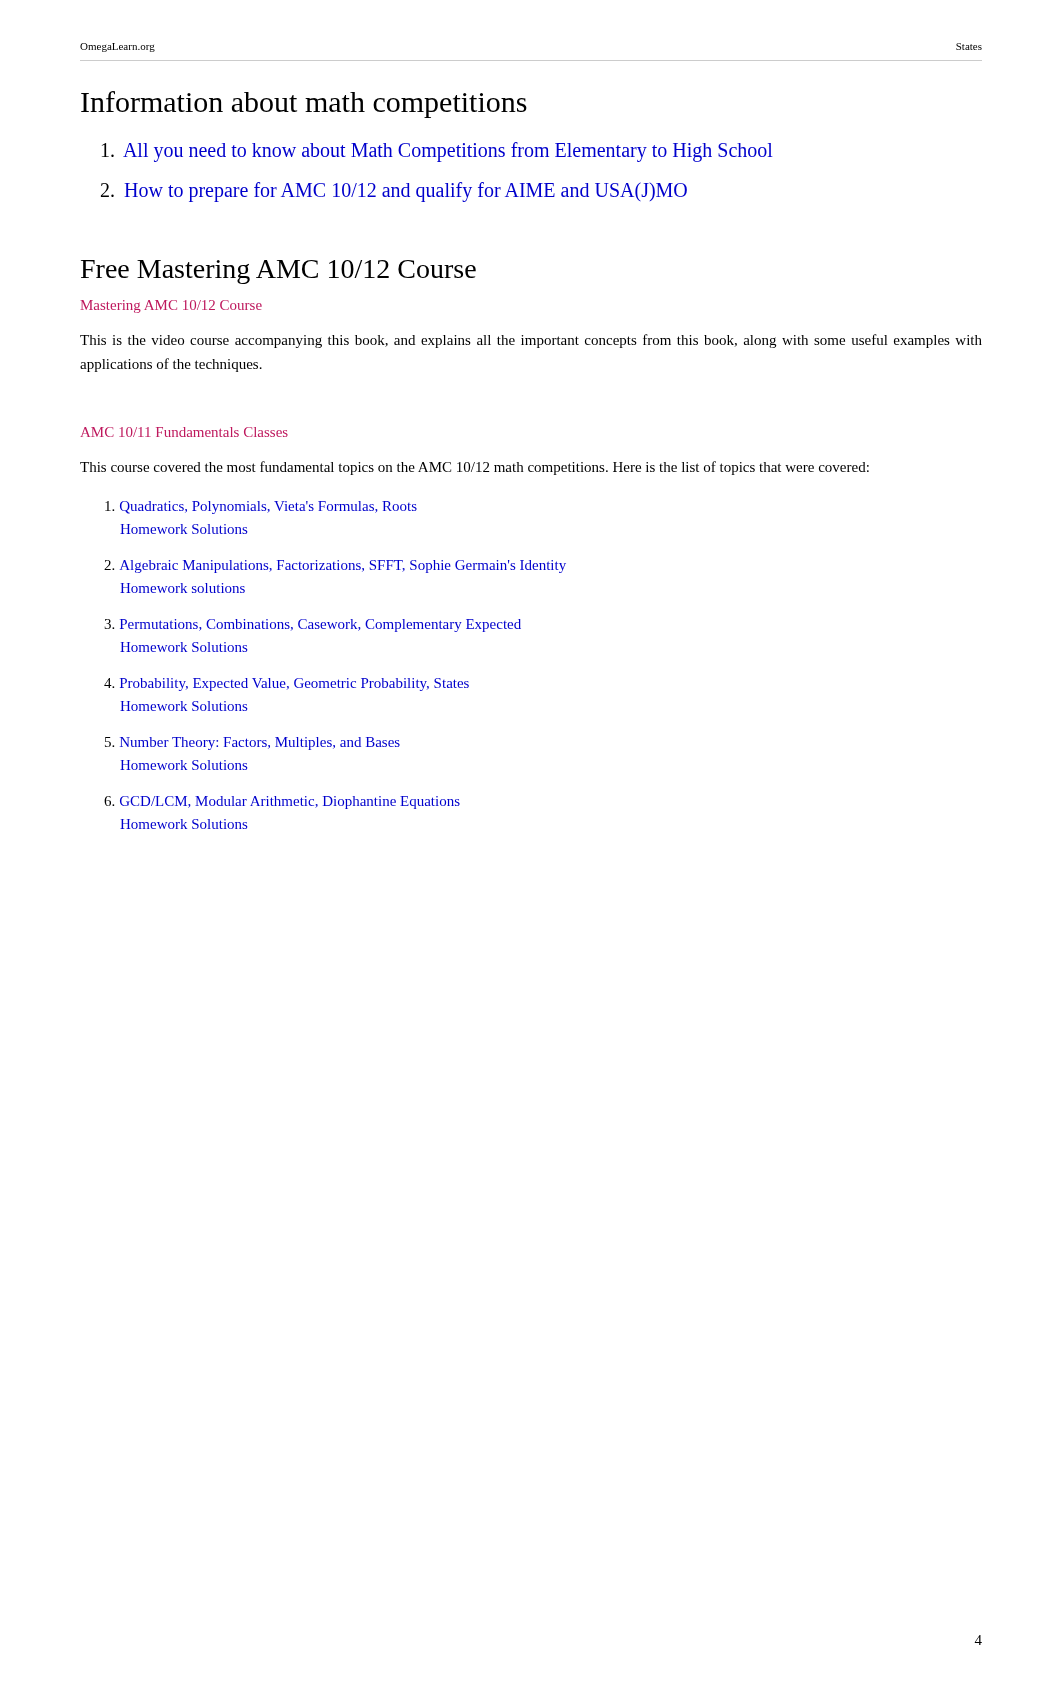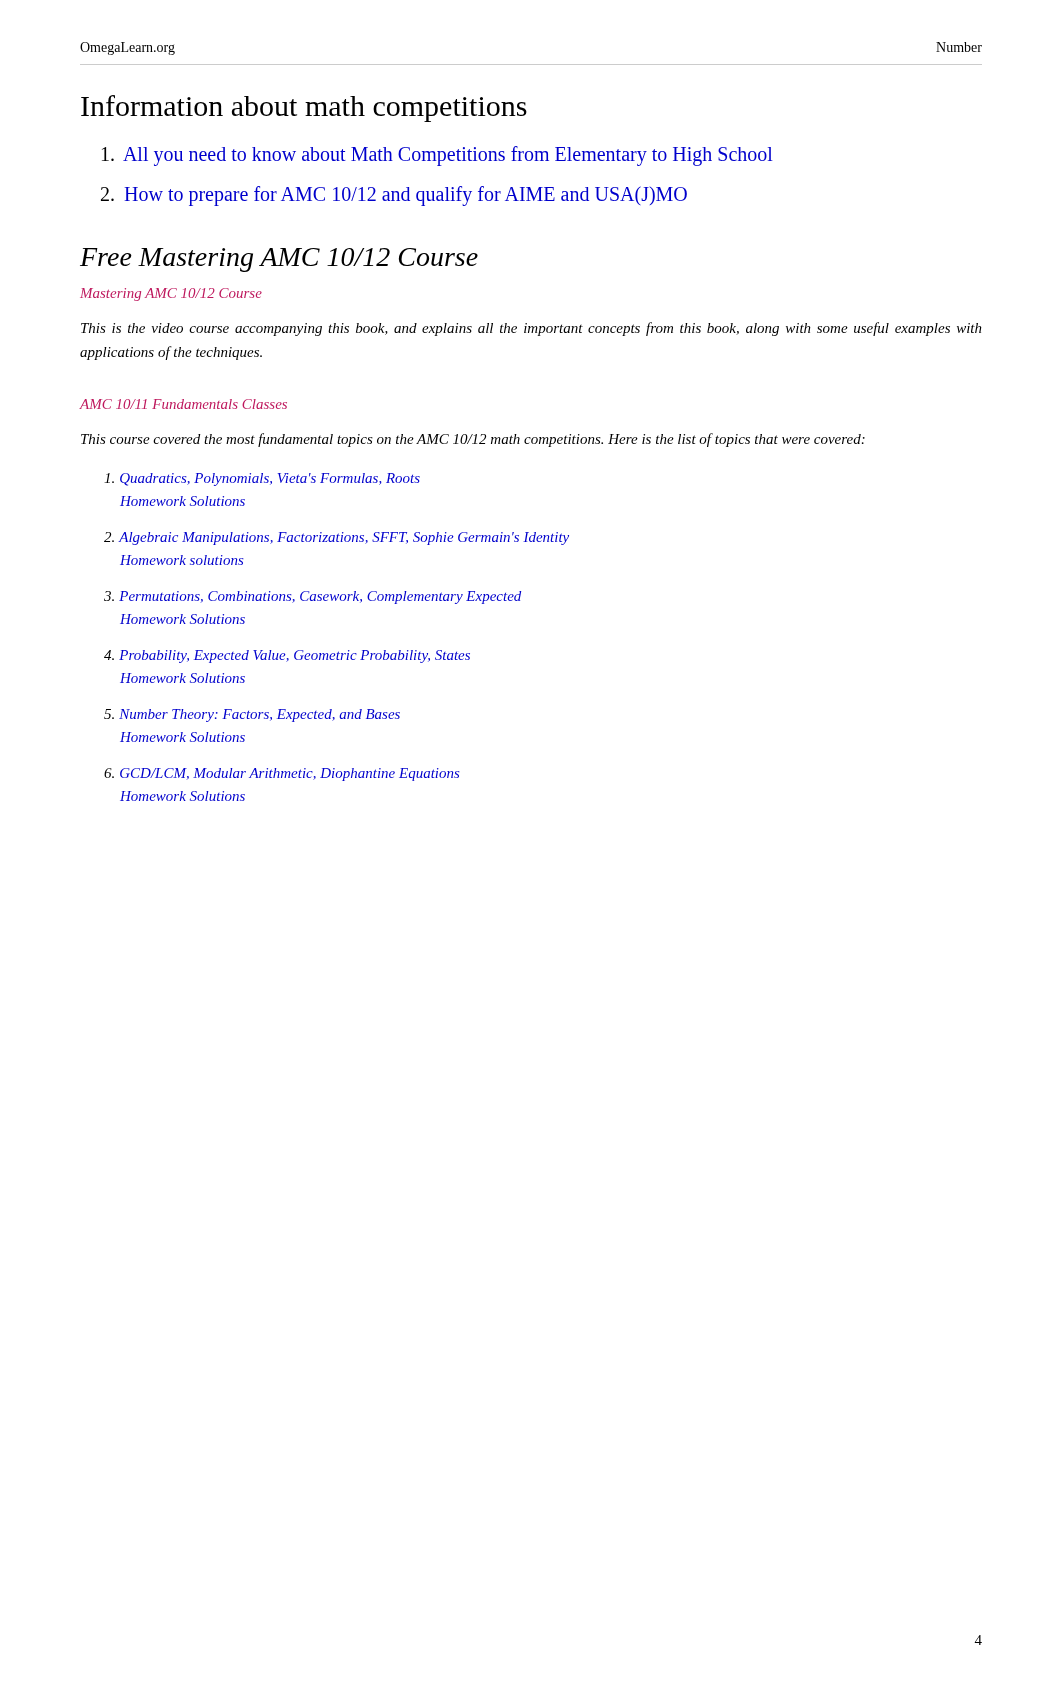--- a/index.html
+++ b/index.html
@@ -25,21 +25,21 @@
       position: relative;
     }
 
     .header-bar {
       display: flex;
       justify-content: space-between;
       align-items: center;
       border-bottom: 1px solid #cccccc;
       padding-bottom: 8px;
       margin-bottom: 24px;
-      font-size: 14px;
+      font-size: 11px;
       color: #000000;
     }
 
     h1.section-title {
       font-size: 30px;
       font-weight: normal;
       font-family: "Computer Modern", "CMU Serif", "Times New Roman", serif;
       margin-bottom: 16px;
       color: #000000;
     }
@@ -80,23 +80,22 @@
     .numbered-list li::before {
       margin-right: 6px;
       margin-left: -20px;
     }
 
     .list-number {
       margin-right: 4px;
     }
 
     .course-section {
-      margin-top: 32px;
+      margin-top: 48px;
       margin-bottom: 32px;
-      font-style: italic;
     }
 
     .course-link {
       display: block;
       color: #be185d;
       text-decoration: none;
       font-size: 15px;
       margin-bottom: 14px;
     }
 
@@ -136,21 +135,21 @@
       margin-bottom: 8px;
     }
   </style>
 </head>
 <body>
 
 <div class="page-container">
 
   <div class="header-bar">
     <span>OmegaLearn.org</span>
-    <span>Number</span>
+    <span>States</span>
   </div>
 
   <div class="info-section">
     <h1 class="section-title">Information about math competitions</h1>
 
     <ol class="numbered-list">
       <li>
         <span class="list-number">1.</span>
         <a class="link" href="#">All you need to know about Math Competitions from Elementary to High School</a>
       </li>
@@ -183,21 +182,21 @@
         </li>
         <li>
           <span class="topic-line"><span style="margin-right: 4px;">3.</span><a href="#" class="link">Permutations, Combinations, Casework, Complementary Expected</a></span>
           <a href="#" class="homework-line" style="padding-left: 16px;">Homework Solutions</a>
         </li>
         <li>
           <span class="topic-line"><span style="margin-right: 4px;">4.</span><a href="#" class="link">Probability, Expected Value, Geometric Probability, States</a></span>
           <a href="#" class="homework-line" style="padding-left: 16px;">Homework Solutions</a>
         </li>
         <li>
-          <span class="topic-line"><span style="margin-right: 4px;">5.</span><a href="#" class="link">Number Theory: Factors, Expected, and Bases</a></span>
+          <span class="topic-line"><span style="margin-right: 4px;">5.</span><a href="#" class="link">Number Theory: Factors, Multiples, and Bases</a></span>
           <a href="#" class="homework-line" style="padding-left: 16px;">Homework Solutions</a>
         </li>
         <li>
           <span class="topic-line"><span style="margin-right: 4px;">6.</span><a href="#" class="link">GCD/LCM, Modular Arithmetic, Diophantine Equations</a></span>
           <a href="#" class="homework-line" style="padding-left: 16px;">Homework Solutions</a>
         </li>
       </ul>
   </div>
 
   <div class="page-number">4</div>

